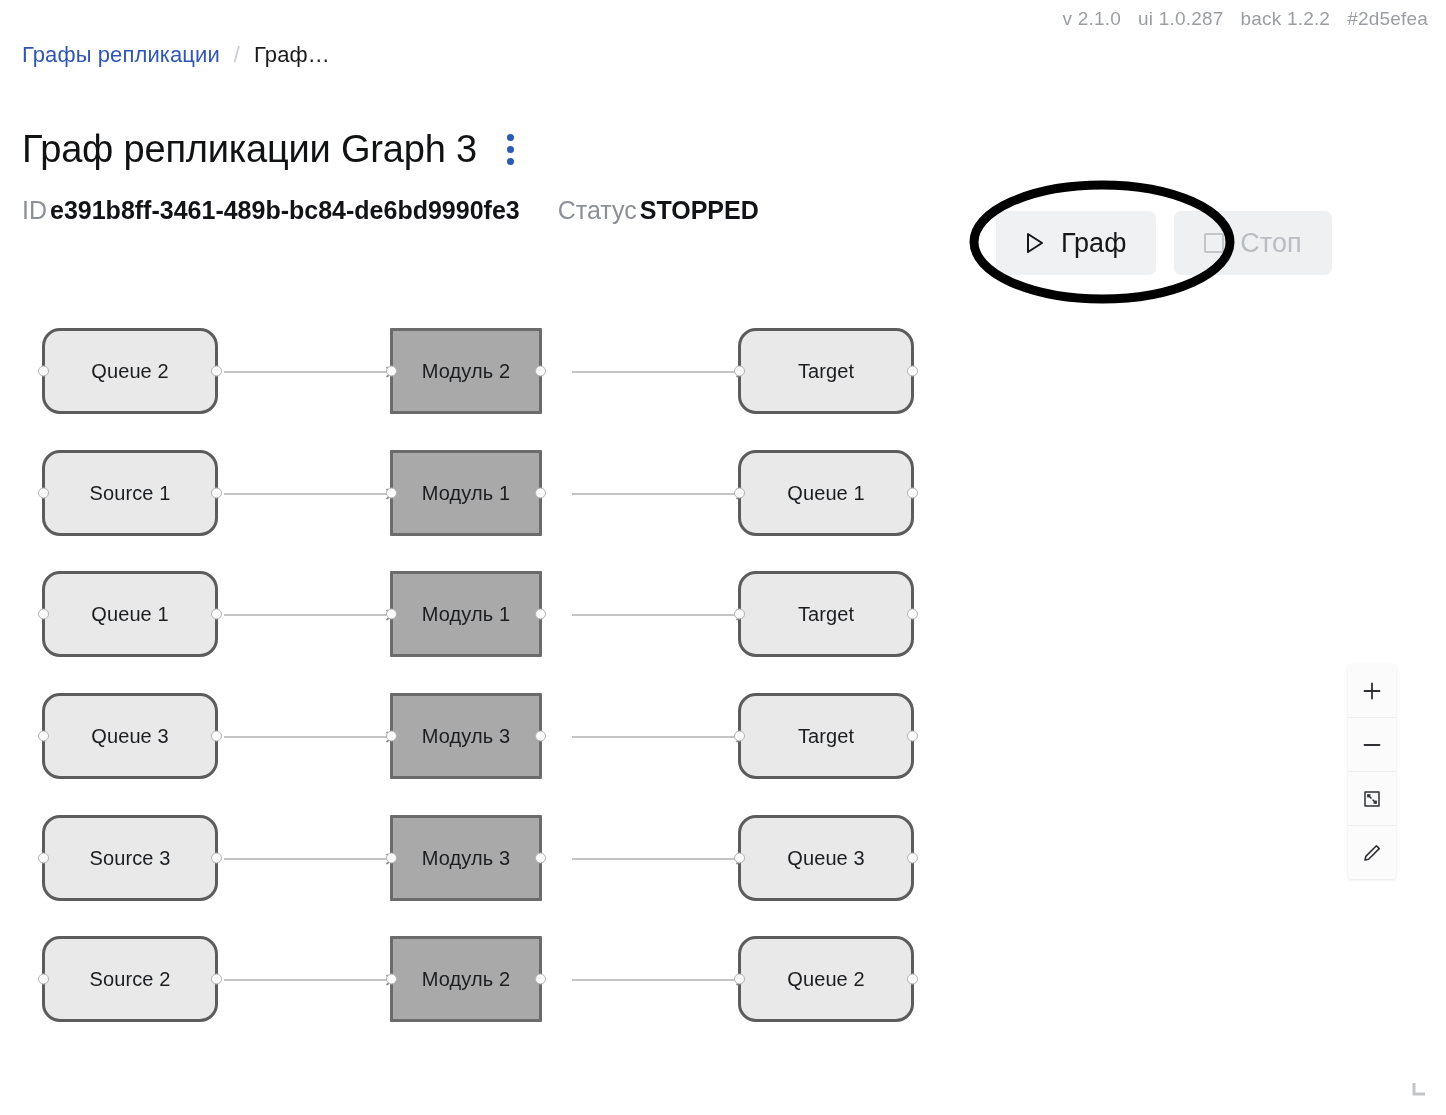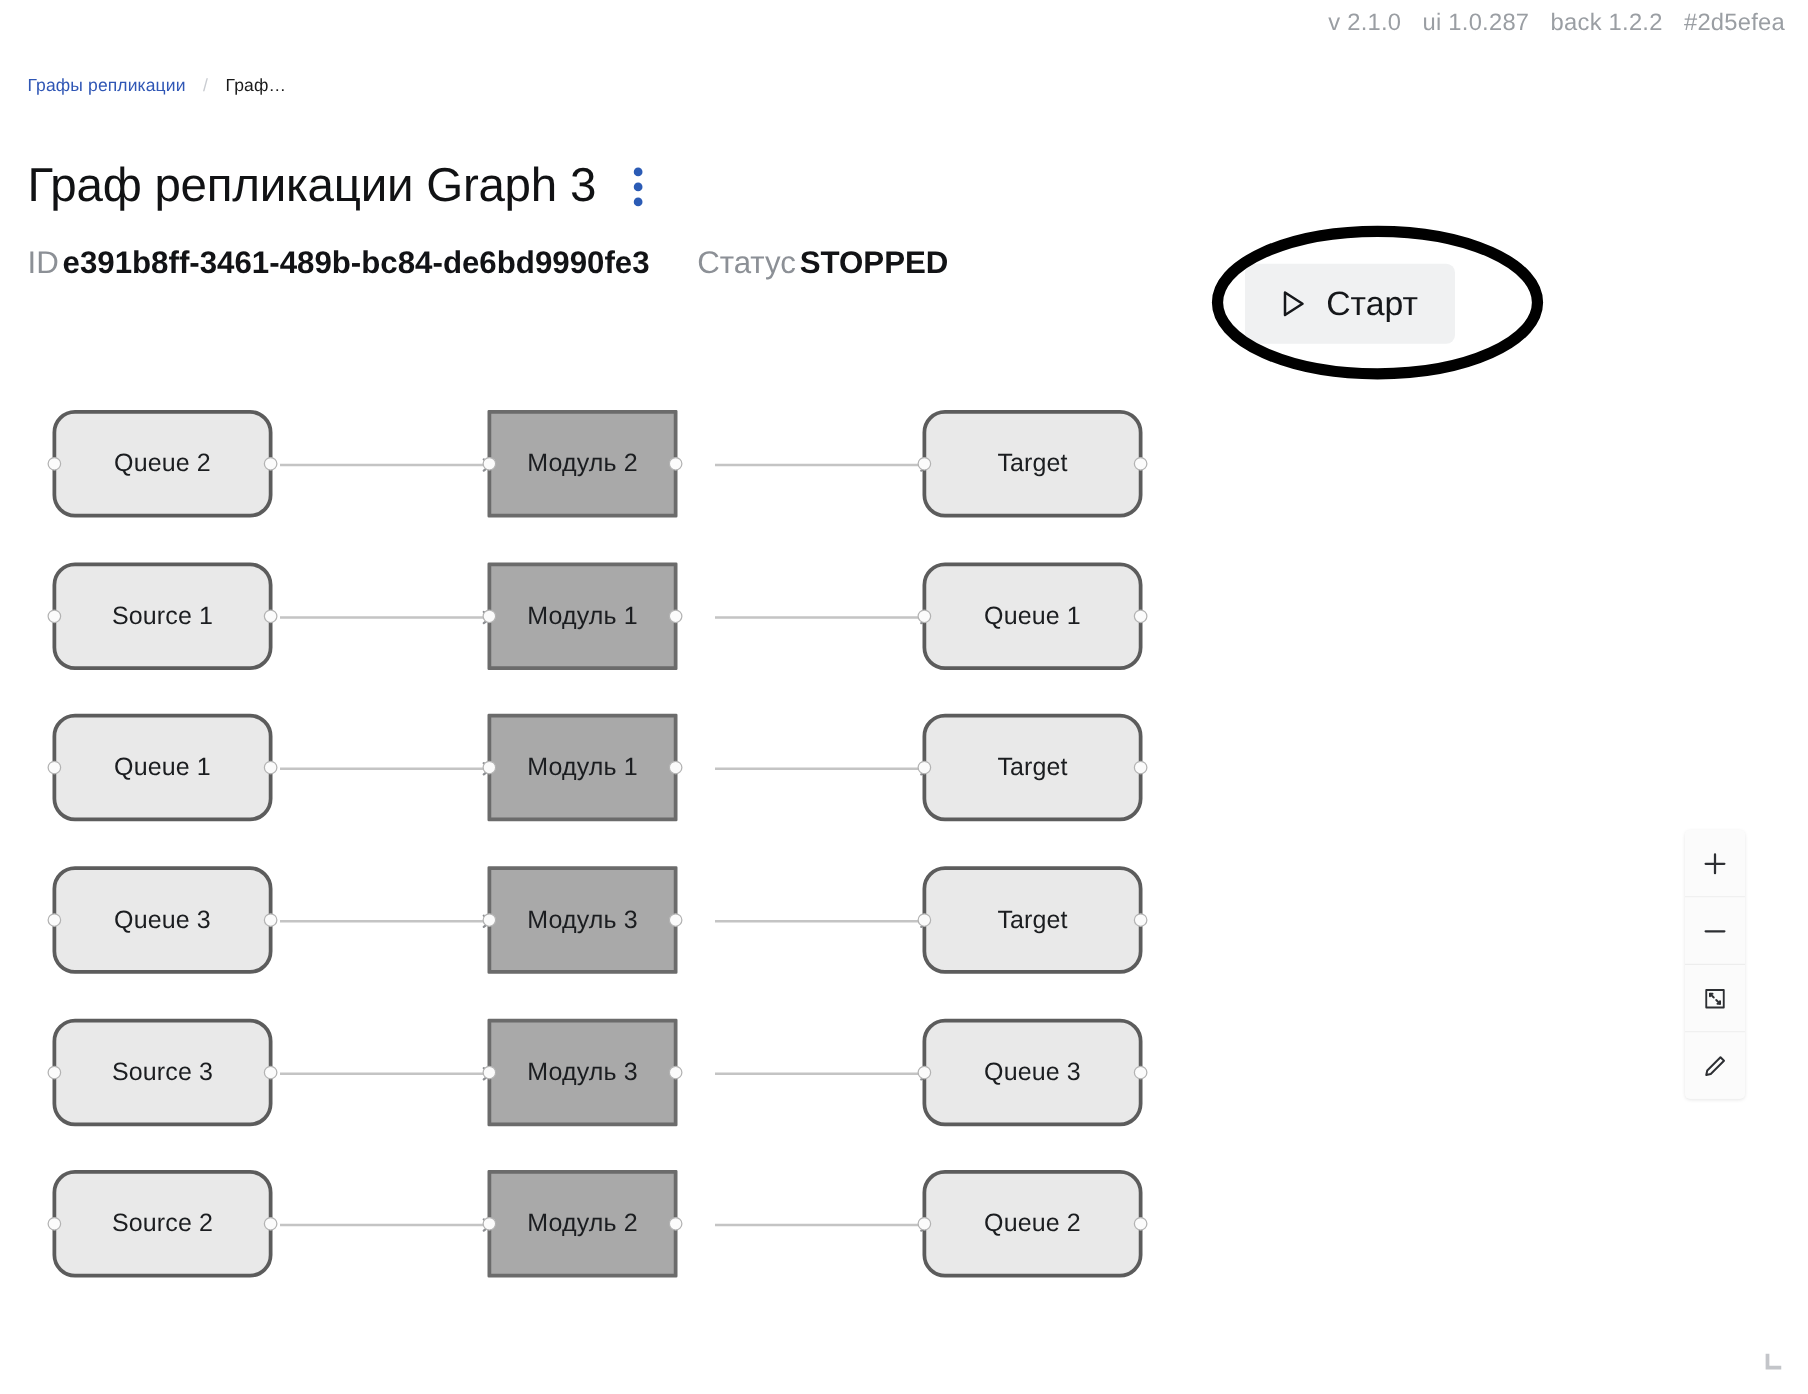--- a/index.html
+++ b/index.html
@@ -25,25 +25,25 @@
     gap: 17px;
     font-size: 19px;
     color: #9a9ea3;
     letter-spacing: 0.2px;
   }
   .version-strip span { white-space: pre; }
 
   
   .breadcrumb {
     position: absolute;
-    top: 60px;
+    top: 42px;
     left: 22px;
     display: flex;
     align-items: baseline;
-    font-size: 14px;
+    font-size: 22px;
     letter-spacing: 0.1px;
   }
   .crumb-link {
     color: #2f56b5;
     text-decoration: none;
     cursor: pointer;
   }
   .crumb-sep {
     color: #c9ccd1;
     margin: 0 14px;
@@ -302,23 +302,29 @@
   </div>
 </div>
 
 <div class="actions">
   <button class="btn">
     <span class="glyph">
       <svg width="19" height="22" viewBox="0 0 19 22" fill="none">
         <path d="M2 2 L16 11 L2 20 Z" stroke="#15171a" stroke-width="2" stroke-linejoin="round" fill="none"></path>
       </svg>
     </span>
-    <span>Старт</span>
+    <span>Граф</span>
   </button>
 
+  <button class="btn disabled">
+    <span class="glyph">
+      <span class="stop-sq"></span>
+    </span>
+    <span>Стоп</span>
+  </button>
 </div>
 
 <svg class="annot-ellipse" viewBox="0 0 268 125">
   <ellipse cx="134" cy="62" rx="128" ry="57" fill="none" stroke="#000000" stroke-width="9"></ellipse>
 </svg>
 
 <div class="canvas">
   <div class="graph" id="graph-rows">
       <div class="row" style="top: 16px;">
         <div class="node node-io" style="position:absolute;left:42px">

